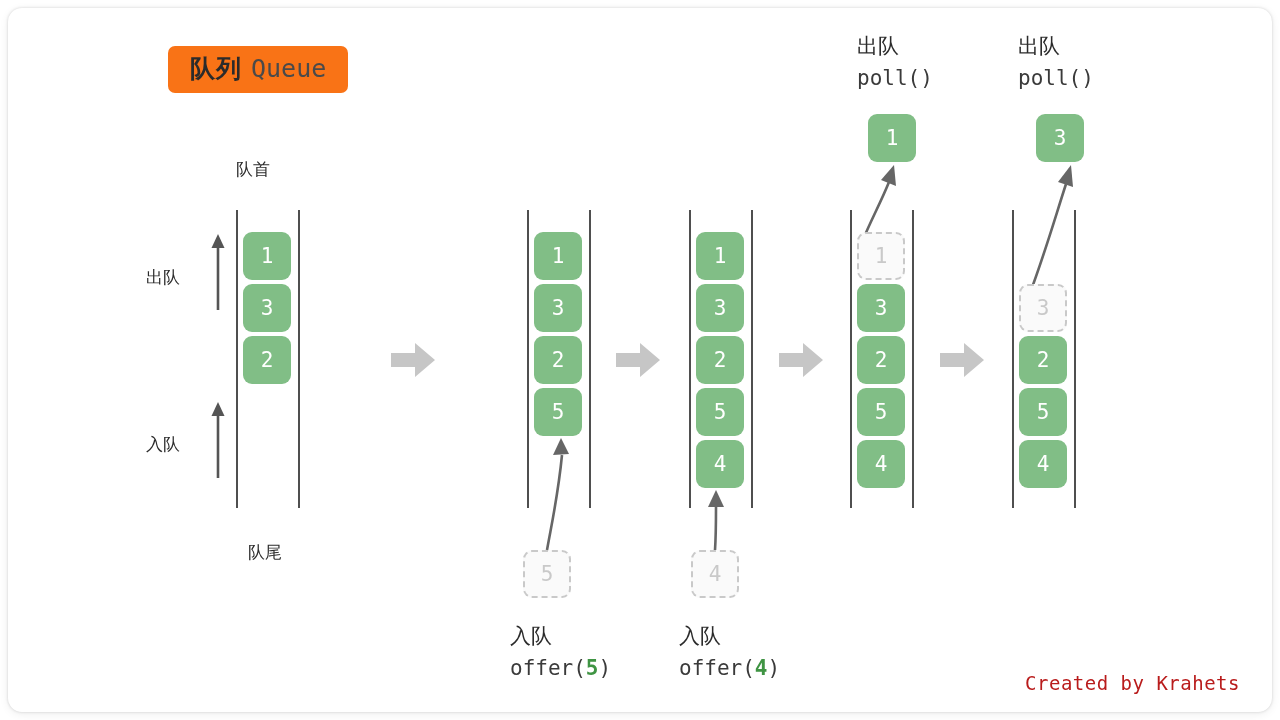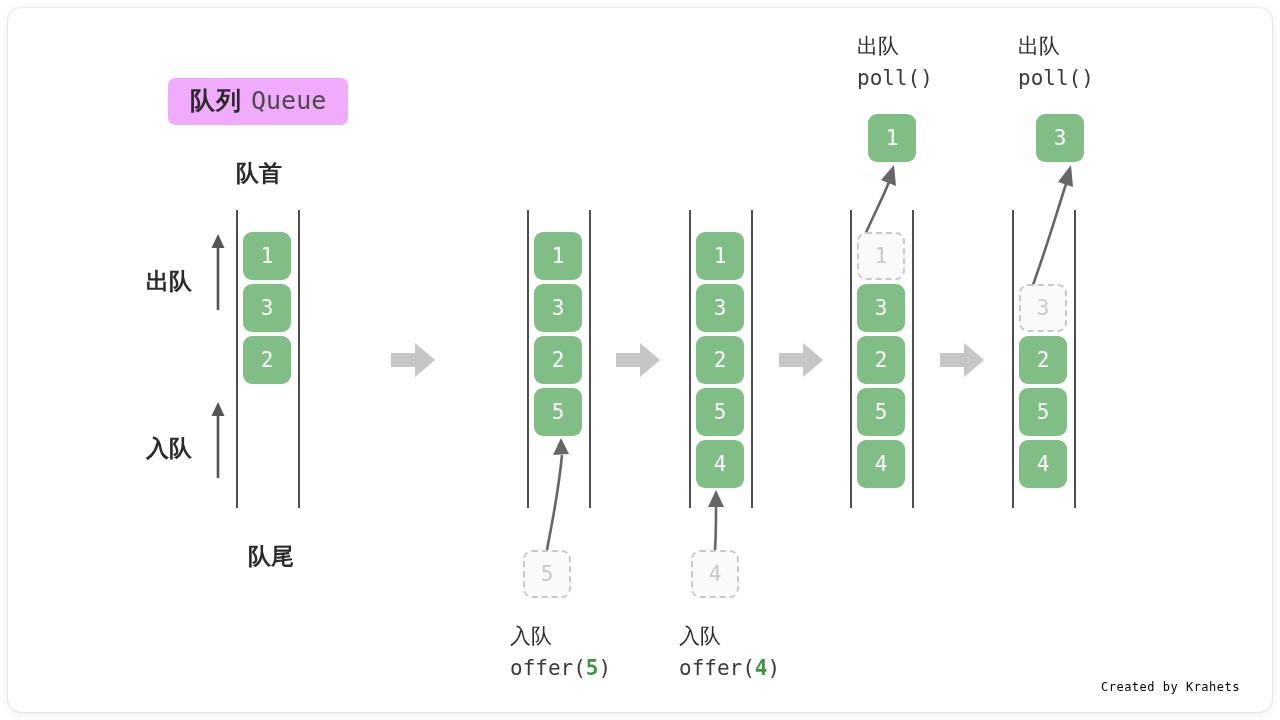--- a/index.html
+++ b/index.html
@@ -25,44 +25,43 @@
     border-radius: 14px;
     box-shadow: 0 0 3px rgba(0,0,0,0.16), 0 2px 10px rgba(0,0,0,0.07);
   }
 
   
   .title-badge {
     position: absolute;
     left: 168px;
     top: 46px;
     padding: 10px 22px 12px 22px;
-    background: #f0abfc;
+    background: #f97316;
     border-radius: 7px;
     white-space: nowrap;
     line-height: 1;
-    margin-top: 32px;
   }
   .title-cn {
     font-size: 25px;
     font-weight: bold;
     color: #2b2b2b;
     letter-spacing: 1px;
   }
   .title-en {
     font-size: 25px;
     color: #4a4a4a;
     font-family: "DejaVu Sans Mono", "Liberation Mono", monospace;
     margin-left: 9px;
   }
 
   
   .lbl {
     position: absolute;
-    font-size: 23px;
-    font-weight: bold;
+    font-size: 17px;
+    font-weight: normal;
     color: #2b2b2b;
     white-space: nowrap;
     line-height: 1.15;
   }
   .mono-lbl {
     position: absolute;
     font-family: "DejaVu Sans Mono", "Liberation Mono", monospace;
     font-size: 21px;
     color: #3a3a3a;
     white-space: nowrap;
@@ -74,22 +73,22 @@
     font-size: 21px;
     color: #2b2b2b;
   }
   .mono-lbl .hl { color: #3f9443; font-weight: bold; }
 
   .watermark {
     position: absolute;
     right: 40px;
     bottom: 26px;
     font-family: "DejaVu Sans Mono", "Liberation Mono", monospace;
-    font-size: 12px;
-    color: #000000;
+    font-size: 19px;
+    color: #b91c1c;
     letter-spacing: 0.5px;
   }
 
   
   .col { position: absolute; }
   .rail {
     position: absolute;
     width: 1.6px;
     background: #4f4f4f;
   }

